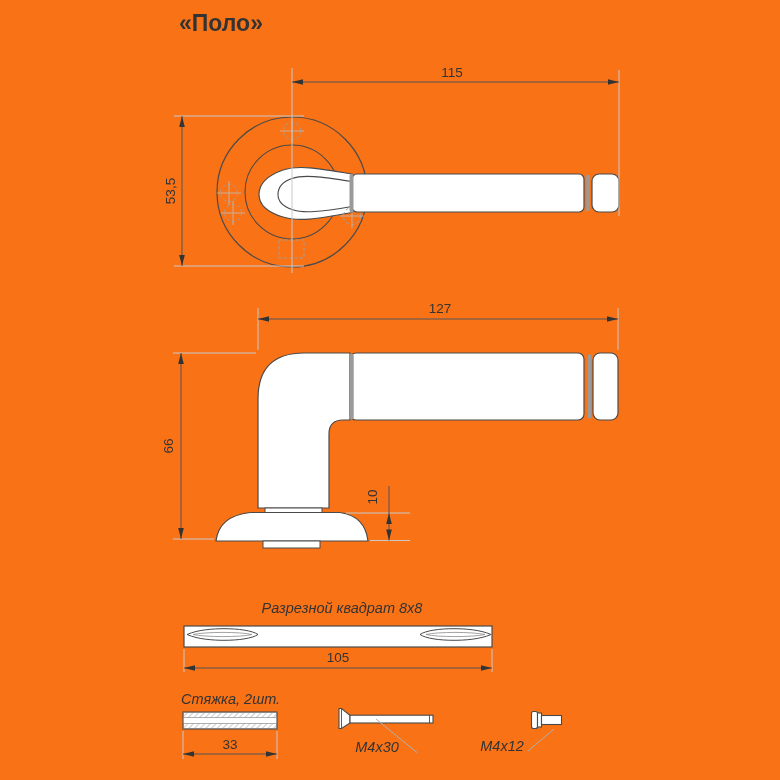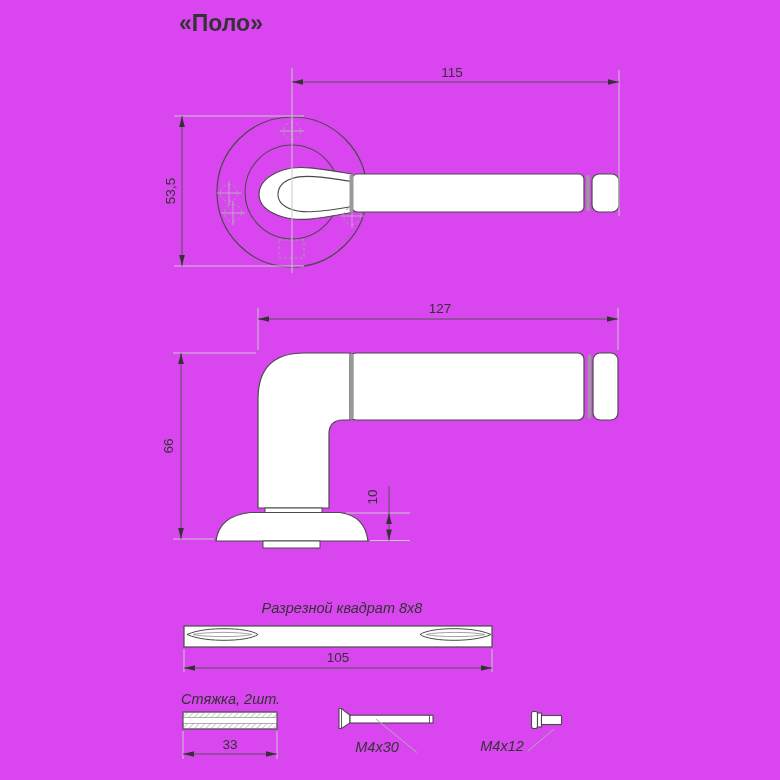--- a/index.html
+++ b/index.html
@@ -1,16 +1,16 @@
 <!DOCTYPE html>
 <html><head>
 <meta charset="utf-8">
 <style>
   html,body{margin:0;padding:0;background:#ffffff;}
-  .stage{width:780px;height:780px;position:relative;background:#d946ef;font-family:"Liberation Sans", sans-serif;}
+  .stage{width:780px;height:780px;position:relative;background:#f97316;font-family:"Liberation Sans", sans-serif;}
   svg{display:block;}
   text{fill:#333;font-family:"Liberation Sans", sans-serif;}
   .dim-num{font-size:13.5px;}
   .part-label{font-size:14.5px;font-style:italic;}
   .title-text{font-size:23px;font-weight:bold;}
 </style>
 </head>
 <body>
 
 <div class="stage">

